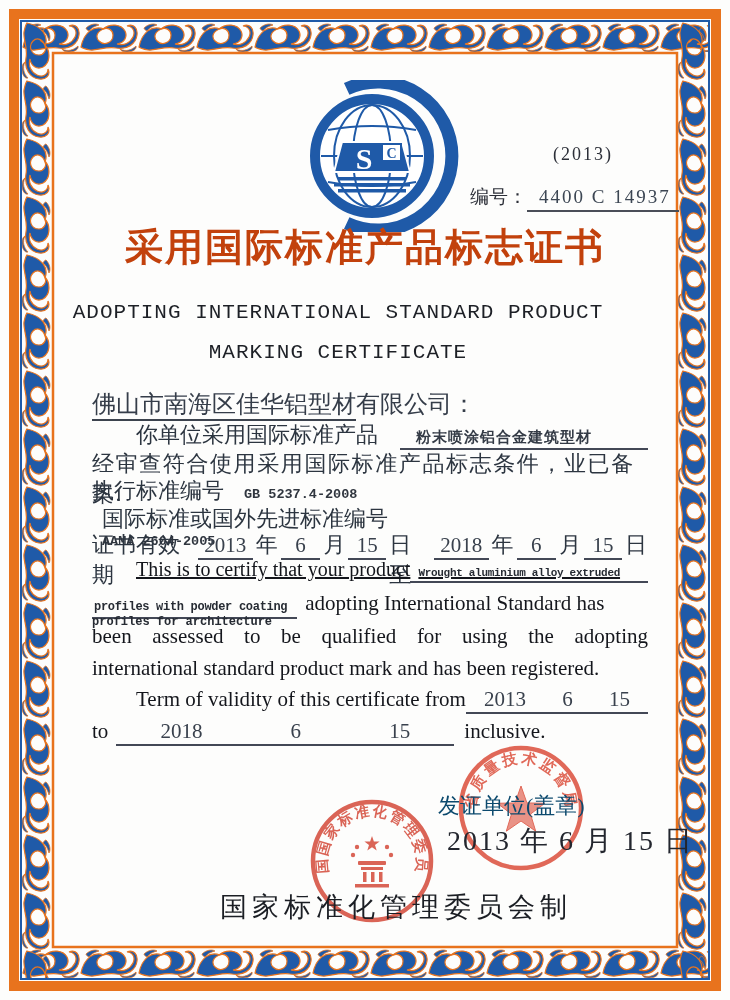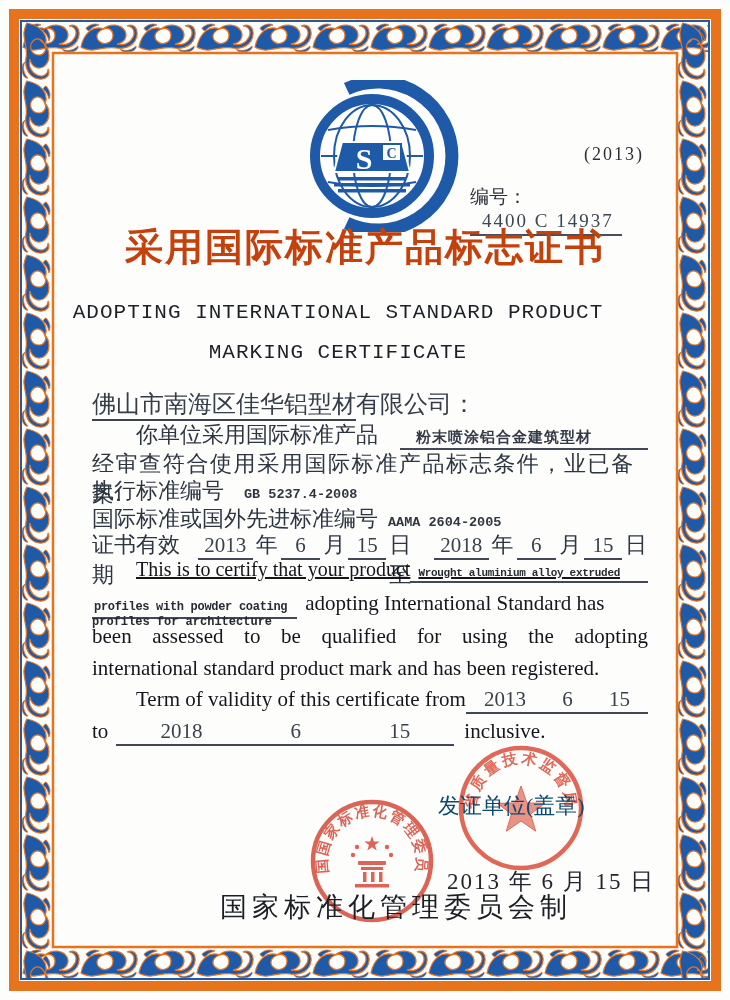--- a/index.html
+++ b/index.html
@@ -1,39 +1,39 @@
 <!DOCTYPE html>
 <html><head>
 <meta charset="utf-8">
 <style>
   html,body{margin:0;padding:0;}
   .page{position:relative;width:730px;height:1000px;background:#fdfdfc;overflow:hidden;
         font-family:"Liberation Serif",serif;color:#2c3540;}
   .frame{position:absolute;left:0;top:0;}
   .logo{position:absolute;left:292px;top:80px;}
-  .yr{position:absolute;left:553px;top:144px;font-size:18px;letter-spacing:2px;color:#2c2f38;margin-left:31px;}
-  .numrow{position:absolute;left:470px;top:184px;display:flex;align-items:baseline;font-size:19px;color:#2c2f38;flex-direction:column;}
+  .yr{position:absolute;left:553px;top:144px;font-size:18px;letter-spacing:2px;color:#2c2f38;}
+  .numrow{position:absolute;left:470px;top:184px;display:flex;align-items:baseline;font-size:19px;color:#2c2f38;}
   .numval{font-size:19px;color:#3c4653;letter-spacing:2px;border-bottom:2px solid #4a4e58;padding:0 8px 2px 12px;}
   .title{position:absolute;left:54px;top:222px;width:622px;margin:0;text-align:center;
          font-size:38px;font-weight:600;letter-spacing:2px;color:#c2410c;}
   .sub{position:absolute;left:54px;width:568px;text-align:center;
        font-family:"Liberation Mono",monospace;color:#1d2026;font-size:21px;letter-spacing:1px;}
   .sub1{top:301px;} .sub2{top:341px;}
 
   .bl{position:absolute;left:92px;width:556px;}
   .company{top:388px;font-size:24px;color:#353d49;}
   .uco{border-bottom:2.5px solid #3c434e;padding-bottom:2px;}
   .l2{top:420px;display:flex;align-items:baseline;font-size:22px;gap:22px;}
   .ind{padding-left:44px;white-space:nowrap;}
   .field{flex:1;border-bottom:2px solid #434856;white-space:nowrap;}
   .pv{font-family:"DejaVu Sans",sans-serif;font-weight:bold;font-size:15px;color:#343b46;
       padding-left:16px;letter-spacing:1px;}
   .l3{top:449px;font-size:22px;letter-spacing:1.6px;}
   .l4{top:476px;display:flex;align-items:baseline;font-size:22px;text-align:center;}
-  .l5{top:504px;display:flex;align-items:baseline;font-size:22px;}
+  .l5{top:504px;display:flex;align-items:baseline;font-size:22px;flex-direction:column;}
   .mv{font-family:"Liberation Mono",monospace;font-weight:bold;font-size:13.5px;color:#30363f;}
   .l4 .mv{margin-left:20px;} .l5 .mv{margin-left:10px;}
   .l6{top:530px;display:flex;align-items:baseline;font-size:22px;}
   .l6 .u{margin:0 1px;}
   .df{border-bottom:2px solid #434856;text-align:center;font-size:21px;color:#39414d;margin:0 2px;}
   .dy{width:58px;} .dm{width:42px;} .dd{width:40px;}
 
   .ep{position:absolute;left:92px;width:556px;font-size:21px;color:#14161c;}
   .ep1{top:558px;display:flex;align-items:baseline;font-size:20px;text-decoration:underline;}
   .euv{font-family:"Liberation Mono",monospace;font-weight:bold;font-size:11px;
@@ -52,21 +52,21 @@
   .dfield{flex:1;border-bottom:2px solid #434856;display:flex;justify-content:space-around;
           font-size:21px;color:#39414d;}
   .toline{top:719px;display:flex;align-items:baseline;}
   .tofield{width:338px;border-bottom:2px solid #434856;display:flex;justify-content:space-around;
            font-size:21px;color:#39414d;margin-left:8px;}
   .inc{padding-left:10px;}
 
   .stamp{position:absolute;}
   .stampL{left:308px;top:797px;} .stampR{left:456px;top:743px;}
   .issuer{position:absolute;left:438px;top:791px;font-size:22px;color:#0c4a6e;}
-  .idate{position:absolute;left:447px;top:822px;font-size:23px;color:#23262e;letter-spacing:2px;margin-top:44px;}
+  .idate{position:absolute;left:447px;top:822px;font-size:28px;color:#23262e;letter-spacing:2px;}
   .made{position:absolute;left:54px;top:889px;width:640px;text-align:center;padding-left:22px;
         font-size:27px;letter-spacing:5px;color:#1b1e24;}
 </style>
 </head>
 <body>
 
 <div class="page">
 
   <svg class="frame" width="730" height="1000" viewBox="0 0 730 1000" aria-hidden="true">
     <defs>

